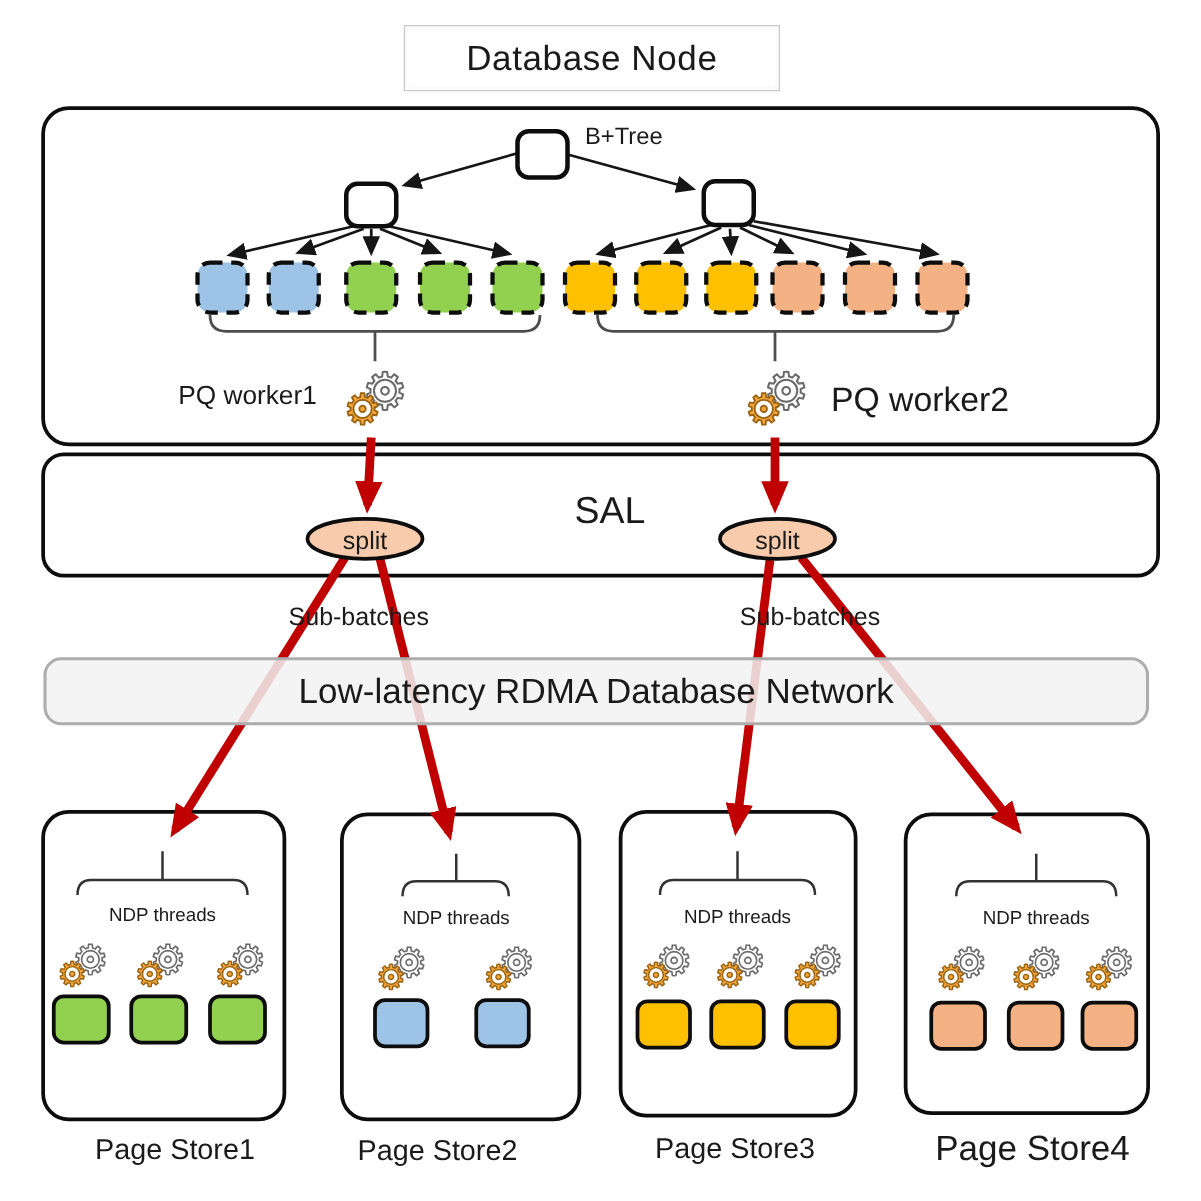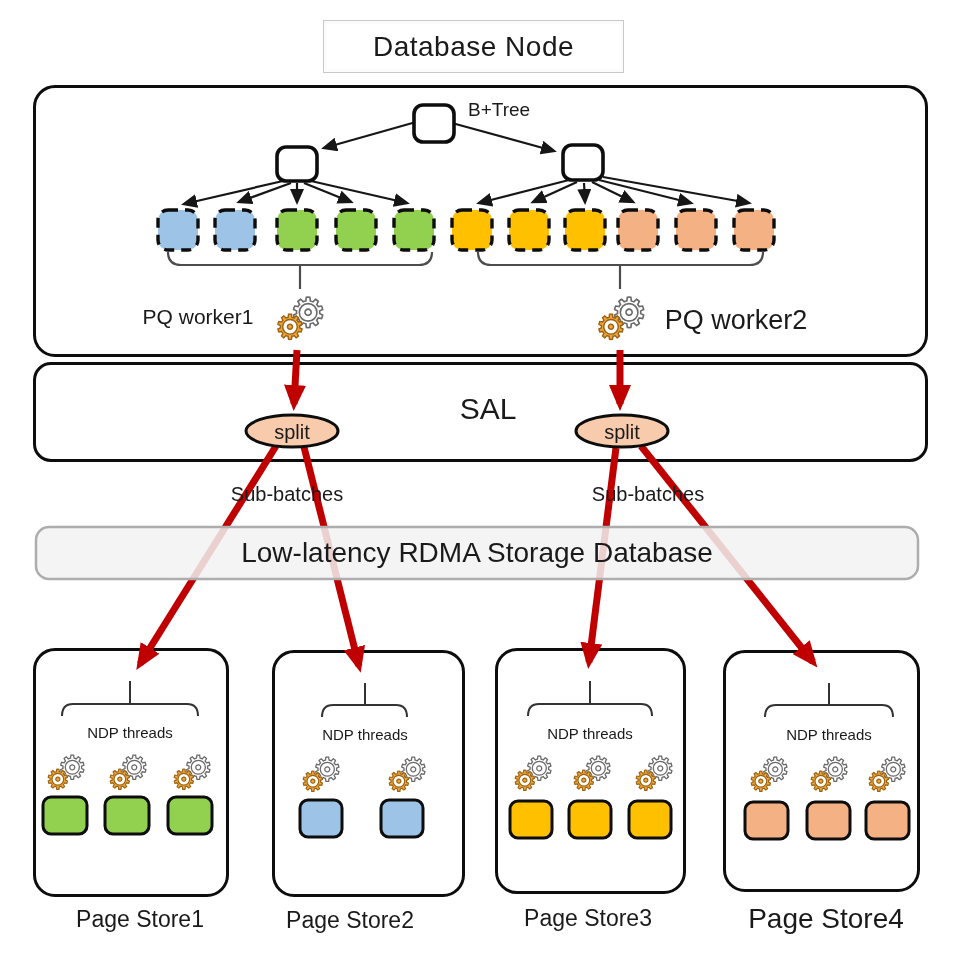--- a/index.html
+++ b/index.html
@@ -182,21 +182,21 @@
   <div class="lbl" style="left:468px;top:99px;font-size:19px;">B+Tree</div>
 
   <div class="lbl center" style="left:198px;top:305px;font-size:21px;">PQ worker1</div>
   <div class="lbl center" style="left:736px;top:305px;font-size:27px;">PQ worker2</div>
 
   <div class="lbl center" style="left:468px;top:392px;font-size:30px;margin-left:20px;">SAL</div>
 
   <div class="lbl center" style="left:287px;top:483px;font-size:20px;">Sub-batches</div>
   <div class="lbl center" style="left:648px;top:483px;font-size:20px;">Sub-batches</div>
 
-  <div class="lbl center" style="left:477px;top:537px;font-size:28px;">Low-latency RDMA Storage Database</div>
+  <div class="lbl center" style="left:477px;top:537px;font-size:28px;">Low-latency RDMA Database Network</div>
 
   <div class="lbl center" style="left:130px;top:724px;font-size:15px;">NDP threads</div>
   <div class="lbl center" style="left:365px;top:726px;font-size:15px;">NDP threads</div>
   <div class="lbl center" style="left:590px;top:725px;font-size:15px;">NDP threads</div>
   <div class="lbl center" style="left:829px;top:726px;font-size:15px;">NDP threads</div>
 
   <div class="lbl center" style="left:140px;top:906px;font-size:23px;">Page Store1</div>
   <div class="lbl center" style="left:350px;top:907px;font-size:23px;">Page Store2</div>
   <div class="lbl center" style="left:588px;top:905px;font-size:23px;">Page Store3</div>
   <div class="lbl center" style="left:826px;top:903px;font-size:28px;">Page Store4</div>

